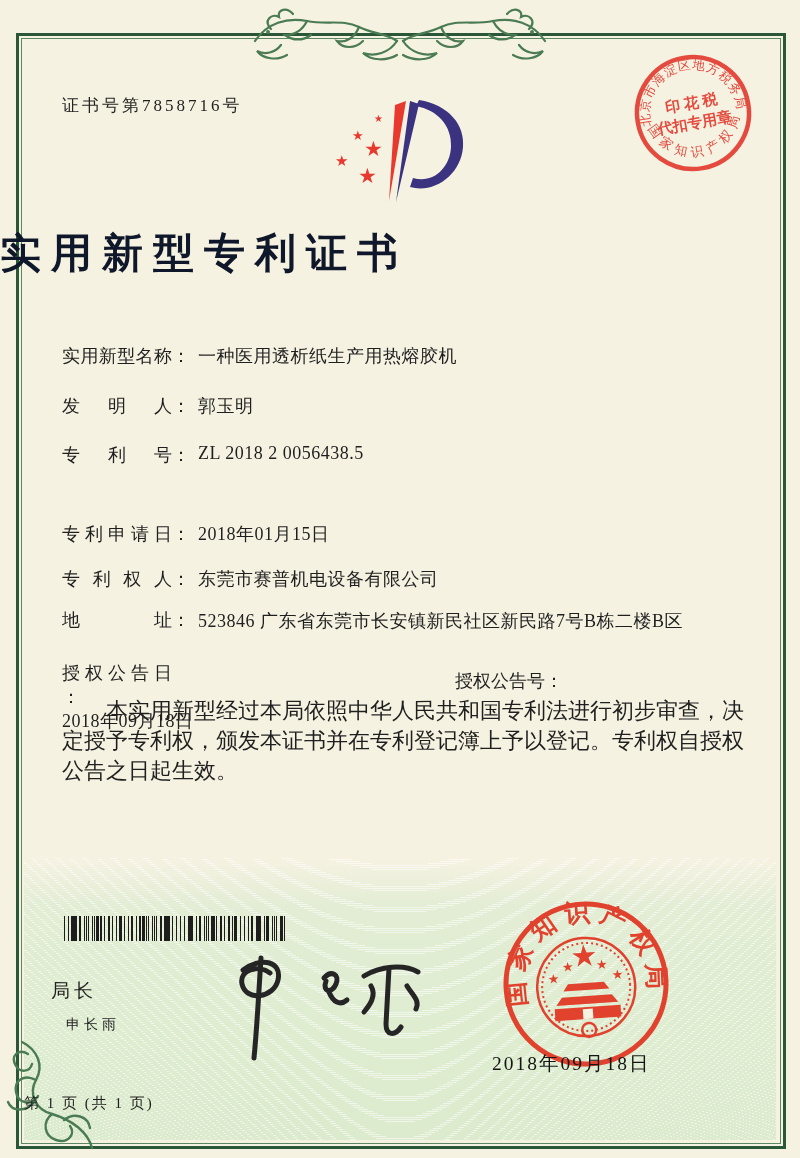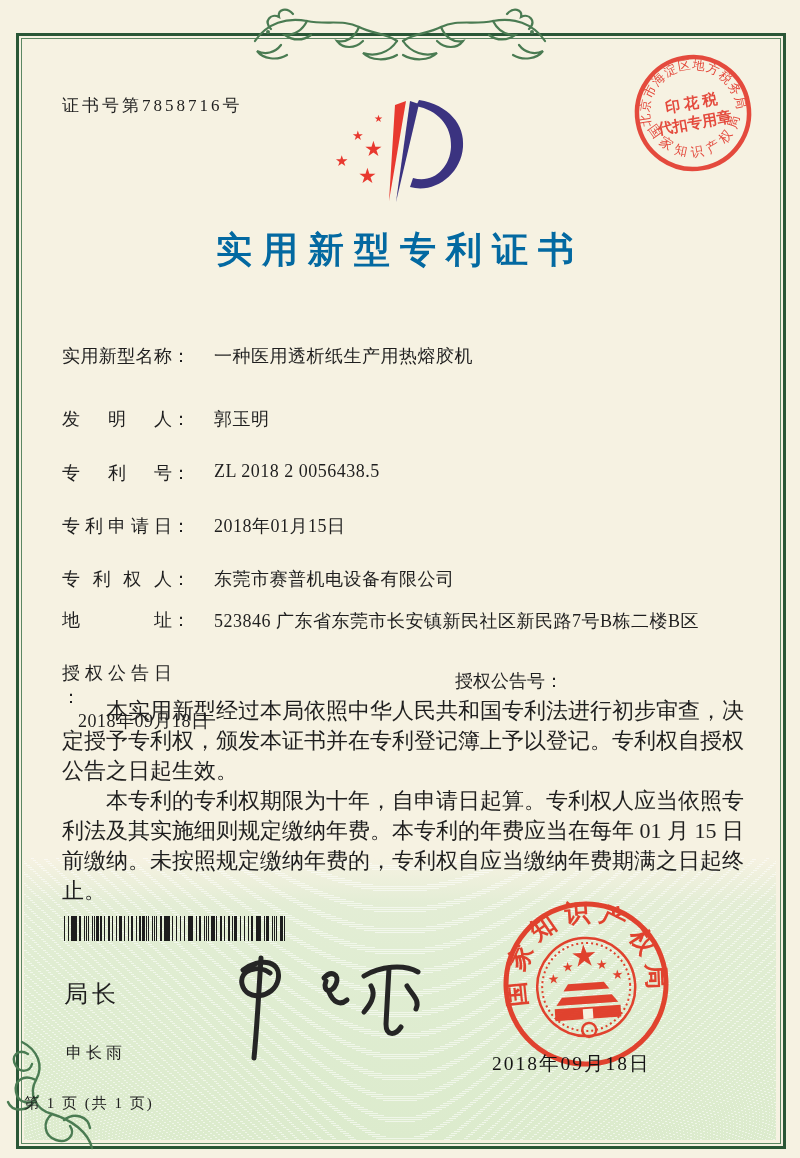--- a/index.html
+++ b/index.html
@@ -31,47 +31,47 @@
   }
   .frame-inner{position:absolute;inset:2px;border:1px solid #5b8763;}
   .ornament{position:absolute;z-index:3;}
   .content{position:absolute;inset:0;z-index:4;}
 
   .cert-no{position:absolute;left:62px;top:94px;font-size:17px;letter-spacing:3px;}
   .logo{position:absolute;left:322px;top:98px;width:150px;height:108px;}
   .logo .star{position:absolute;color:#e8392f;line-height:1;font-family:"DejaVu Sans",sans-serif;}
   .title{
     position:absolute;left:0;top:226px;width:100%;
-    text-align:center;font-size:36px;font-weight:bold;letter-spacing:10px;color:#0369a1;
+    font-size:41px;font-weight:bold;letter-spacing:10px;color:#0f172a;
   }
   .fields{position:absolute;left:62px;top:344px;width:690px;font-size:18px;}
   .f-row{position:absolute;left:0;display:flex;align-items:flex-start;}
   .f-label{display:inline-block;width:110px;text-align:justify;text-align-last:justify;flex:none;}
   .f-colon{flex:none;margin-right:8px;}
-  .f-value{letter-spacing:.5px;margin-left:16px;}
+  .f-value{letter-spacing:.5px;}
   .f-value.addr{width:560px;line-height:1.55;}
-  .row1{top:0;}  .row2{top:63px;justify-content:flex-end;} .row3{top:117px;} .row4{top:170px;justify-content:space-between;}
+  .row1{top:0;}  .row2{top:50px;justify-content:flex-end;} .row3{top:99px;} .row4{top:178px;justify-content:space-between;}
   .row5{top:223px;} .row6{top:264px;} .row7{top:317px;flex-direction:column;}
   .f-right{position:absolute;left:393px;top:8px;display:flex;}
 
   .paras{
     position:absolute;left:62px;top:696px;width:682px;
     font-size:22px;line-height:30px;text-align:justify;
   }
   .paras p{margin:0;text-indent:2em;}
 
   .barcode{
     position:absolute;left:64px;top:916px;width:222px;height:25px;z-index:5;
     background:
       repeating-linear-gradient(90deg,#1d1d1d 0 1.5px,rgba(0,0,0,0) 1.5px 4px),
       repeating-linear-gradient(90deg,#1d1d1d 0 1px,rgba(0,0,0,0) 1px 7.5px),
       repeating-linear-gradient(90deg,rgba(0,0,0,0) 0 9px,#1d1d1d 9px 12px,rgba(0,0,0,0) 12px 23px);
   }
-  .signoff-title{position:absolute;left:64px;top:978px;font-size:24px;letter-spacing:4px;z-index:5;}
-  .signoff-name{position:absolute;left:66px;top:1016px;font-size:16px;letter-spacing:4px;z-index:5;margin-top:27px;}
+  .signoff-title{position:absolute;left:51px;top:978px;font-size:19px;letter-spacing:4px;z-index:5;}
+  .signoff-name{position:absolute;left:66px;top:1016px;font-size:14px;letter-spacing:4px;z-index:5;}
   .signature{position:absolute;left:188px;top:948px;z-index:5;}
 
   .stamp{position:absolute;z-index:6;opacity:.92;mix-blend-mode:multiply;}
   .stamp-tax{left:608px;top:28px;transform:rotate(-10deg);}
   .stamp-cnipa{left:486px;top:884px;transform:rotate(-4deg);}
   .stamp-date{position:absolute;left:492px;top:1050px;font-size:19.5px;letter-spacing:2px;z-index:7;color:#151515;}
   .footer{position:absolute;left:0;top:1094px;width:100%;font-size:15px;letter-spacing:2px;z-index:5;margin-left:24px;}
 </style>
 </head>
 <body>
@@ -183,21 +183,20 @@
         <span class="f-value">2018年09月18日</span>
         <span class="f-right">
           <span class="f-label" style="width:auto;">授权公告号</span>
           <span class="f-colon">：</span>
         </span>
       </div>
     </div>
 
     <div class="paras">
       <p>本实用新型经过本局依照中华人民共和国专利法进行初步审查，决定授予专利权，颁发本证书并在专利登记簿上予以登记。专利权自授权公告之日起生效。</p>
-      <p>本专利的专利权期限为十年，自申请日起算。专利权人应当依照专利法及其实施细则规定缴纳年费。本专利的年费应当在每年 01 月 15 日前缴纳。未按照规定缴纳年费的，专利权自应当缴纳年费期满之日起终止。</p>
     </div>
 
     <div class="barcode"></div>
 
     <div class="signoff-title">局长</div>
     <div class="signoff-name">申长雨</div>
 
     <svg class="signature" width="250" height="118" viewBox="0 0 250 118">
       <g fill="none" stroke="#252525" stroke-width="5" stroke-linecap="round">
         <path d="M55,22 C75,8 94,14 90,32 C86,50 58,54 54,36 C51,22 70,16 82,25"></path>

